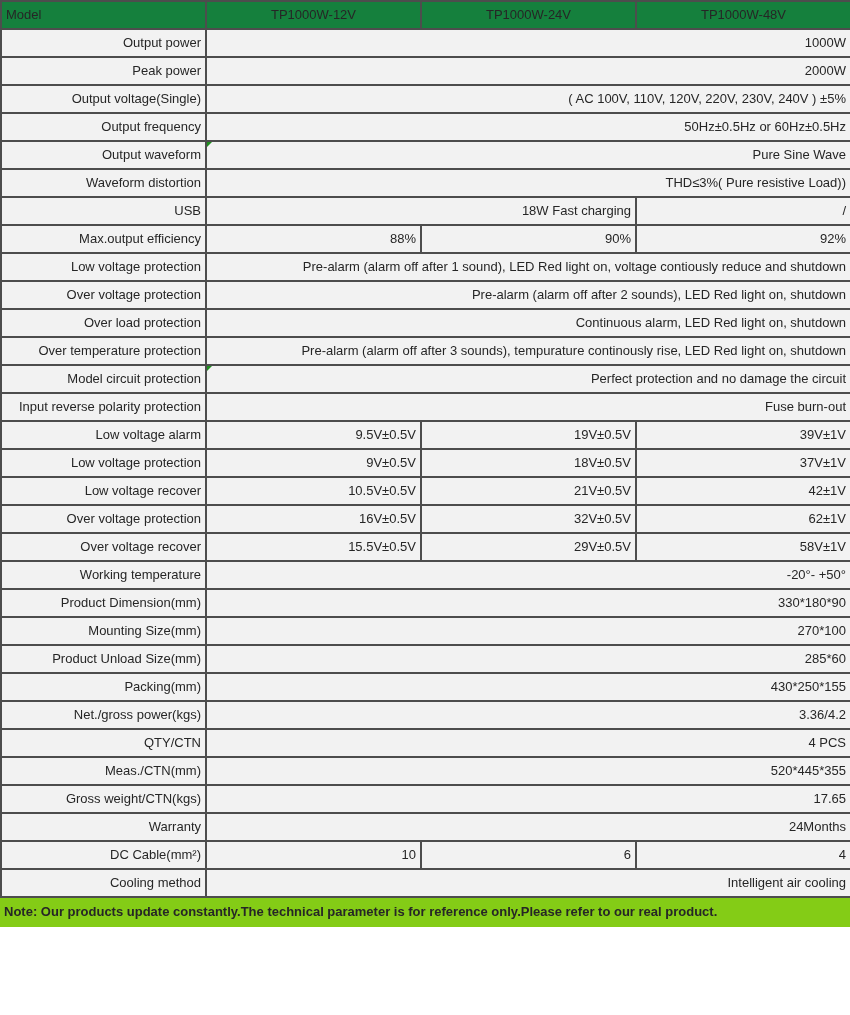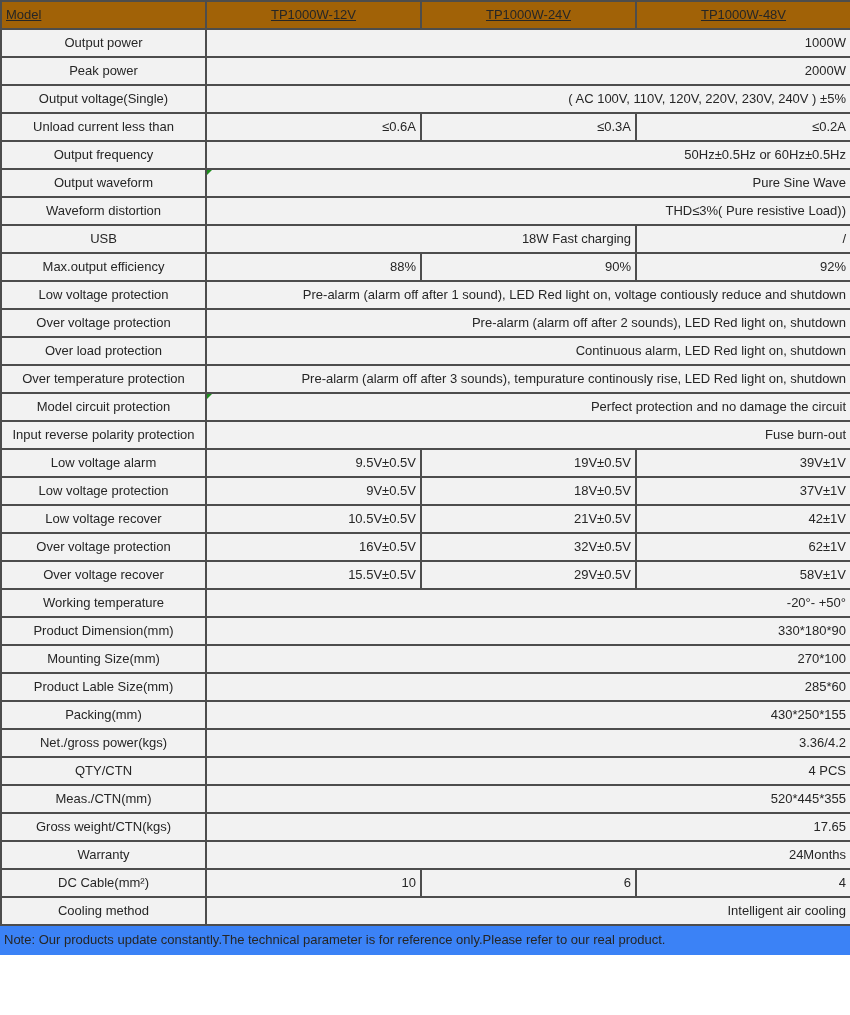--- a/index.html
+++ b/index.html
@@ -23,51 +23,51 @@
     border: 2px solid #4d4d4d;
     background: #f2f2f2;
     height: 26px;
     padding: 0 4px;
     font-weight: normal;
     font-size: 13px;
     overflow: hidden;
     line-height: 1.15;
   }
   table.spec thead th {
-    background: #a16207;
+    background: #15803d;
     text-align: center;
-    text-decoration: underline;
   }
   table.spec thead th.label {
     text-align: left;
   }
   td.label {
-    text-align: center;
+    text-align: right;
     white-space: nowrap;
   }
   td.val {
     text-align: right;
     position: relative;
   }
   td.val.flag::before {
     content: "";
     position: absolute;
     top: 0;
     left: 0;
     width: 0;
     height: 0;
     border-top: 5px solid #1e8e1e;
     border-right: 5px solid transparent;
   }
   .note {
-    background: #3b82f6;
+    background: #84cc16;
     padding: 6px 4px 8px 4px;
     font-size: 13px;
     text-align: left;
     color: #262626;
+    font-weight: bold;
   }
 </style>
 </head>
 <body>
 
 <div class="sheet">
   <table class="spec">
     <colgroup>
       <col style="width:205px">
       <col style="width:215px">
@@ -89,26 +89,20 @@
         </tr>
         <tr>
           <td class="label">Peak power</td>
           <td class="val" colspan="3">2000W</td>
         </tr>
         <tr>
           <td class="label">Output voltage(Single)</td>
           <td class="val" colspan="3">( AC 100V, 110V, 120V, 220V, 230V, 240V ) ±5%</td>
         </tr>
         <tr>
-          <td class="label">Unload current less than</td>
-          <td class="val" colspan="1">≤0.6A</td>
-          <td class="val" colspan="1">≤0.3A</td>
-          <td class="val" colspan="1">≤0.2A</td>
-        </tr>
-        <tr>
           <td class="label">Output frequency</td>
           <td class="val" colspan="3">50Hz±0.5Hz or 60Hz±0.5Hz</td>
         </tr>
         <tr>
           <td class="label">Output waveform</td>
           <td class="val flag" colspan="3">Pure Sine Wave</td>
         </tr>
         <tr>
           <td class="label">Waveform distortion</td>
           <td class="val" colspan="3">THD≤3%( Pure resistive Load))</td>
@@ -184,21 +178,21 @@
         </tr>
         <tr>
           <td class="label">Product Dimension(mm)</td>
           <td class="val" colspan="3">330*180*90</td>
         </tr>
         <tr>
           <td class="label">Mounting Size(mm)</td>
           <td class="val" colspan="3">270*100</td>
         </tr>
         <tr>
-          <td class="label">Product Lable Size(mm)</td>
+          <td class="label">Product Unload Size(mm)</td>
           <td class="val" colspan="3">285*60</td>
         </tr>
         <tr>
           <td class="label">Packing(mm)</td>
           <td class="val" colspan="3">430*250*155</td>
         </tr>
         <tr>
           <td class="label">Net./gross power(kgs)</td>
           <td class="val" colspan="3">3.36/4.2</td>
         </tr>

